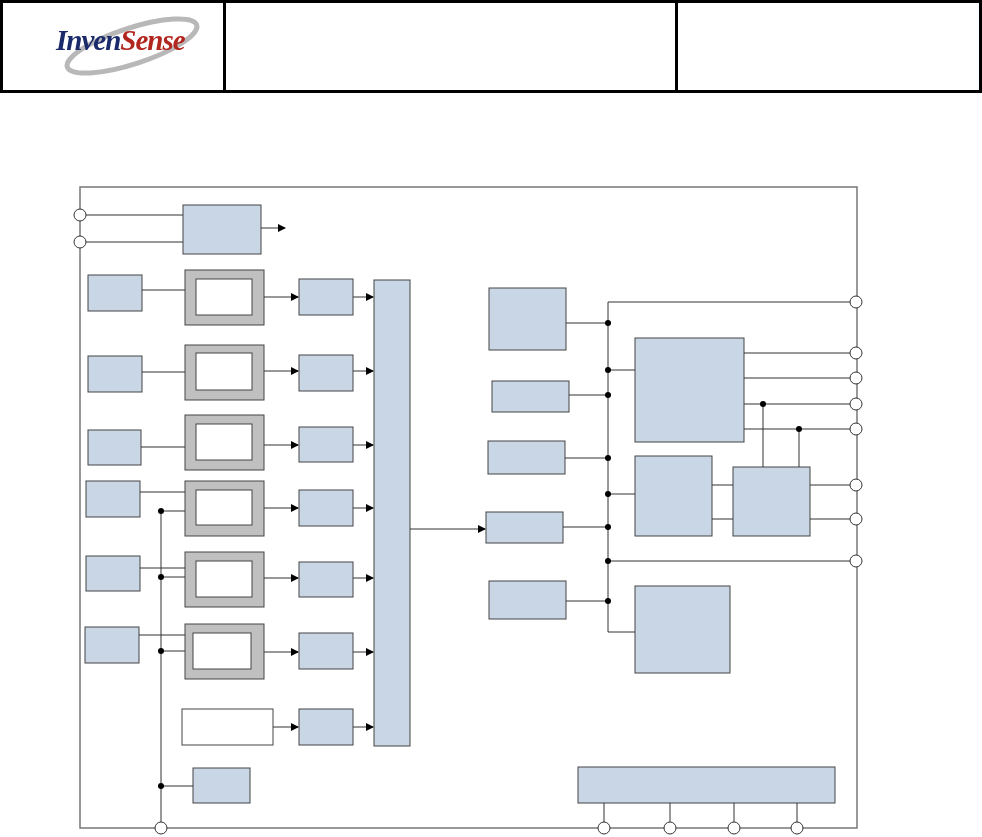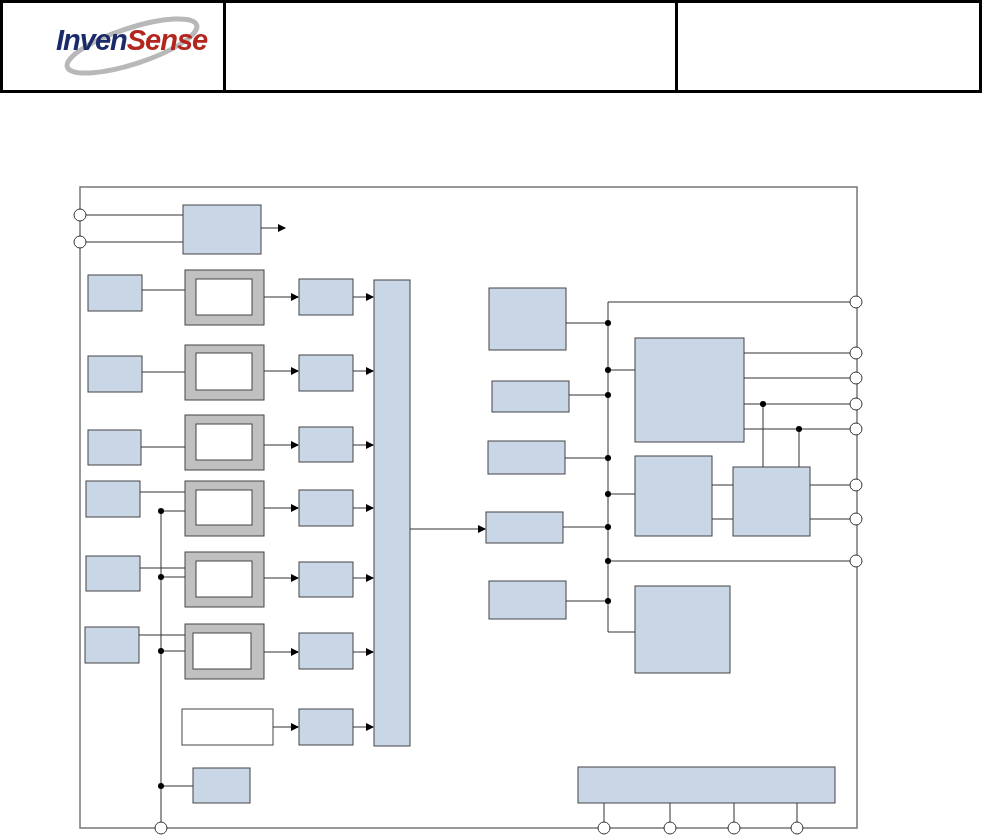--- a/index.html
+++ b/index.html
@@ -1,17 +1,17 @@
 <!DOCTYPE html>
 <html><head>
 <meta charset="utf-8">
 <style>
   html, body { margin:0; padding:0; background:#ffffff; }
   body { width:982px; height:837px; position:relative; overflow:hidden; font-family:"Liberation Sans", sans-serif; }
-  .header { position:absolute; left:0; top:0; width:872px; height:93px; }
+  .header { position:absolute; left:0; top:0; width:872px; height:93px;font-family:Liberation Serif, serif; }
   .hcell { position:absolute; top:0; height:93px; box-sizing:border-box; border-top:3px solid #000; border-bottom:3px solid #000; }
   .hc1 { left:0; width:226px; border-left:3px solid #000; border-right:3px solid #000; }
   .hc2 { left:223px; width:455px; border-right:3px solid #000; }
   .hc3 { left:675px; width:307px; border-right:3px solid #000; }
   .logo { position:absolute; left:40px; top:10px; width:170px; height:70px; }
   .logo-text { position:absolute; left:16px; top:14px; font-size:29px; font-weight:bold; font-style:italic; letter-spacing:-1px; white-space:nowrap; }
   .logo-inv { color:#1b2a6b; }
   .logo-sense { color:#b3261e; }
   svg.diagram { position:absolute; left:0; top:0; }
 </style>

